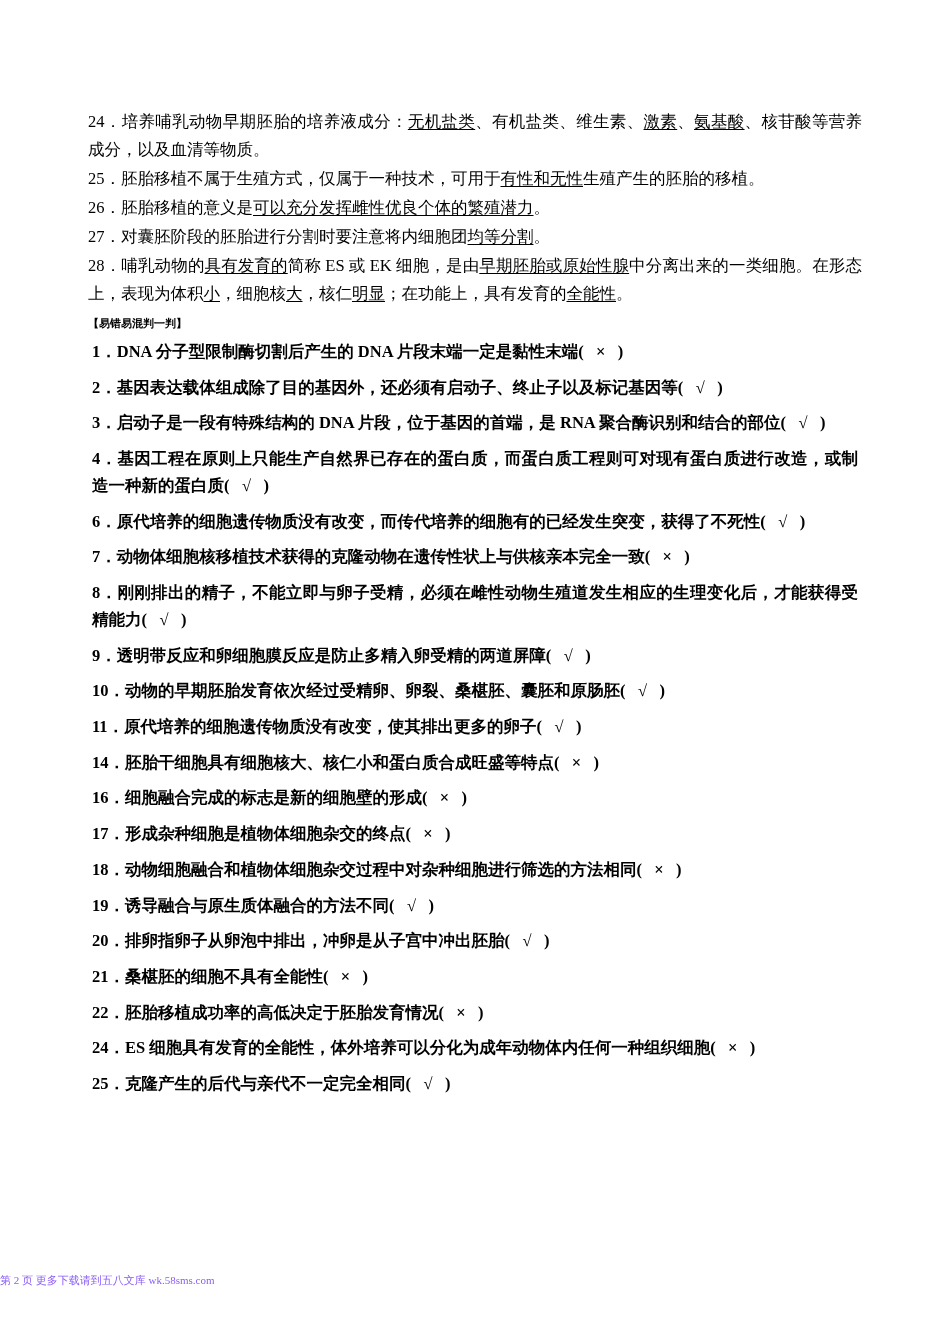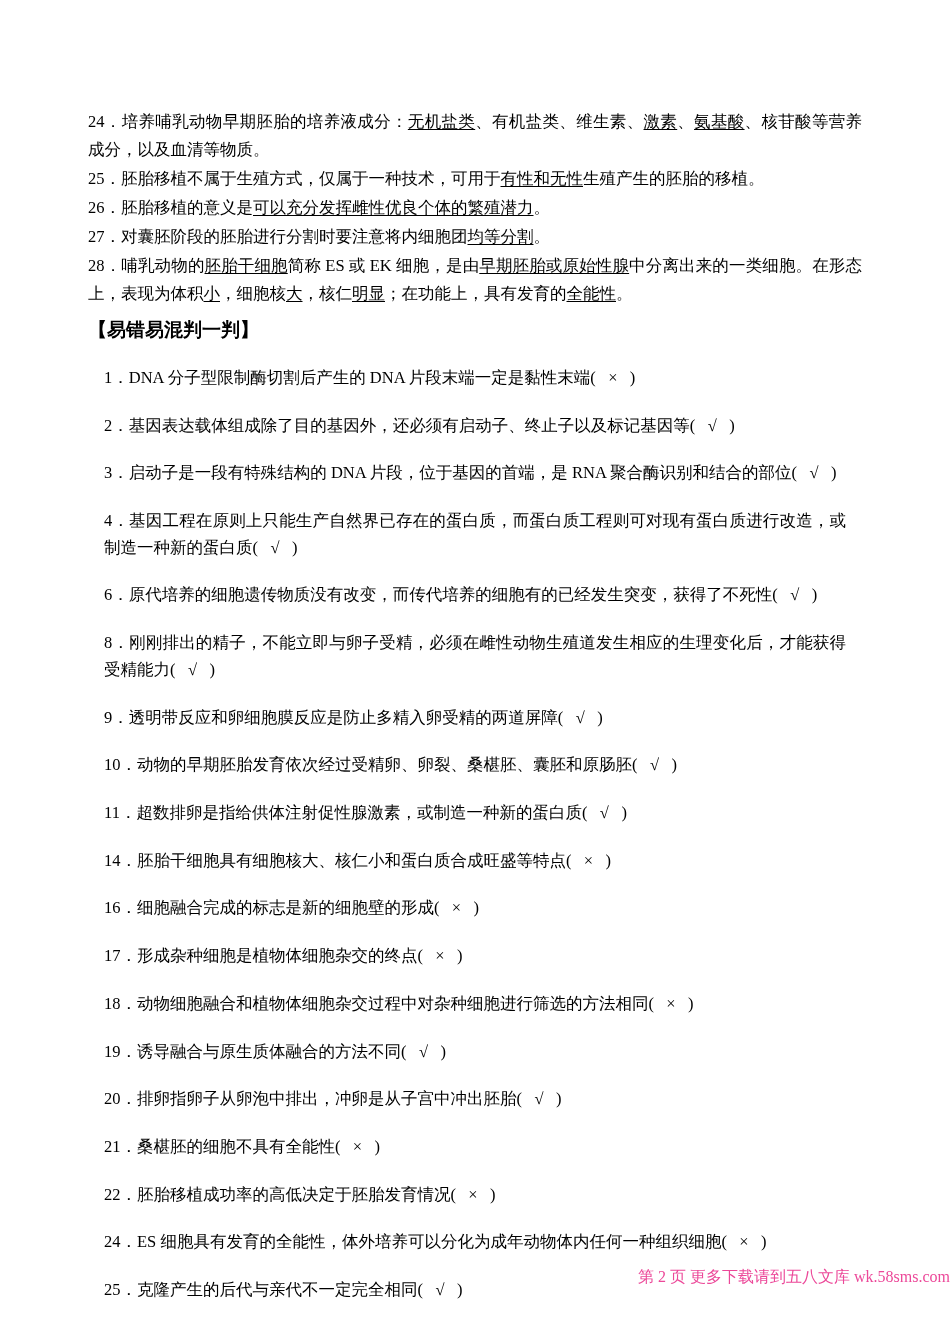--- a/index.html
+++ b/index.html
@@ -33,76 +33,78 @@
   .num {
     white-space: nowrap;
   }
   .u {
     text-decoration: underline;
     text-underline-offset: 2px;
   }
   .section-title {
     font-weight: bold;
     margin: 5px 0 2px 0;
-    font-size: 19px;
+    font-size: 11px;
   }
   .judge {
-    margin: 16px;
+    margin: 4px;
     padding: 2.5px 0;
     text-align: justify;
     text-justify: inter-ideograph;
     line-height: 1.62;
+    font-weight: bold;
   }
   .ans {
     display: inline;
     white-space: nowrap;
   }
   .ansmark {
     display: inline-block;
     min-width: 34px;
     text-align: center;
     font-family: "Liberation Serif", serif;
   }
   .footer {
     position: absolute;
     left: 0;
     right: 0;
     bottom: 56px;
-    text-align: right;
-    font-size: 16px;
+    text-align: left;
+    font-size: 11px;
     font-family: "Liberation Serif", "DejaVu Serif", serif;
-    color: #ec4899;
+    color: #8b5cf6;
   }
 </style>
 </head>
 <body>
 
 <div class="page">
   <div class="content">
 
     <div id="notes-list">
         <div class="para"><span class="num">24．</span><span>培养哺乳动物早期胚胎的培养液成分：</span><span class="u">无机盐类</span><span>、有机盐类、维生素、</span><span class="u">激素</span><span>、</span><span class="u">氨基酸</span><span>、核苷酸等营养成分，以及血清等物质。</span></div>
         <div class="para"><span class="num">25．</span><span>胚胎移植不属于生殖方式，仅属于一种技术，可用于</span><span class="u">有性和无性</span><span>生殖产生的胚胎的移植。</span></div>
         <div class="para"><span class="num">26．</span><span>胚胎移植的意义是</span><span class="u">可以充分发挥雌性优良个体的繁殖潜力</span><span>。</span></div>
         <div class="para"><span class="num">27．</span><span>对囊胚阶段的胚胎进行分割时要注意将内细胞团</span><span class="u">均等分割</span><span>。</span></div>
-        <div class="para"><span class="num">28．</span><span>哺乳动物的</span><span class="u">胚胎干细胞</span><span>简称 ES 或 EK 细胞，是由</span><span class="u">早期胚胎或原始性腺</span><span>中分离出来的一类细胞。在形态上，表现为体积</span><span class="u">小</span><span>，细胞核</span><span class="u">大</span><span>，核仁</span><span class="u">明显</span><span>；在功能上，具有发育的</span><span class="u">全能性</span><span>。</span></div>
+        <div class="para"><span class="num">28．</span><span>哺乳动物的</span><span class="u">具有发育的</span><span>简称 ES 或 EK 细胞，是由</span><span class="u">早期胚胎或原始性腺</span><span>中分离出来的一类细胞。在形态上，表现为体积</span><span class="u">小</span><span>，细胞核</span><span class="u">大</span><span>，核仁</span><span class="u">明显</span><span>；在功能上，具有发育的</span><span class="u">全能性</span><span>。</span></div>
       </div>
 
     <div class="section-title">【易错易混判一判】</div>
 
     <div id="judge-list">
         <div class="judge"><span class="num">1．</span><span>DNA 分子型限制酶切割后产生的 DNA 片段末端一定是黏性末端(</span><span class="ans"><span class="ansmark">×</span><span>)</span></span></div>
         <div class="judge"><span class="num">2．</span><span>基因表达载体组成除了目的基因外，还必须有启动子、终止子以及标记基因等(</span><span class="ans"><span class="ansmark">√</span><span>)</span></span></div>
         <div class="judge"><span class="num">3．</span><span>启动子是一段有特殊结构的 DNA 片段，位于基因的首端，是 RNA 聚合酶识别和结合的部位(</span><span class="ans"><span class="ansmark">√</span><span>)</span></span></div>
         <div class="judge"><span class="num">4．</span><span>基因工程在原则上只能生产自然界已存在的蛋白质，而蛋白质工程则可对现有蛋白质进行改造，或制造一种新的蛋白质(</span><span class="ans"><span class="ansmark">√</span><span>)</span></span></div>
         <div class="judge"><span class="num">6．</span><span>原代培养的细胞遗传物质没有改变，而传代培养的细胞有的已经发生突变，获得了不死性(</span><span class="ans"><span class="ansmark">√</span><span>)</span></span></div>
+        <div class="judge"><span class="num">7．</span><span>动物体细胞核移植技术获得的克隆动物在遗传性状上与供核亲本完全一致(</span><span class="ans"><span class="ansmark">×</span><span>)</span></span></div>
         <div class="judge"><span class="num">8．</span><span>刚刚排出的精子，不能立即与卵子受精，必须在雌性动物生殖道发生相应的生理变化后，才能获得受精能力(</span><span class="ans"><span class="ansmark">√</span><span>)</span></span></div>
         <div class="judge"><span class="num">9．</span><span>透明带反应和卵细胞膜反应是防止多精入卵受精的两道屏障(</span><span class="ans"><span class="ansmark">√</span><span>)</span></span></div>
         <div class="judge"><span class="num">10．</span><span>动物的早期胚胎发育依次经过受精卵、卵裂、桑椹胚、囊胚和原肠胚(</span><span class="ans"><span class="ansmark">√</span><span>)</span></span></div>
-        <div class="judge"><span class="num">11．</span><span>超数排卵是指给供体注射促性腺激素，或制造一种新的蛋白质(</span><span class="ans"><span class="ansmark">√</span><span>)</span></span></div>
+        <div class="judge"><span class="num">11．</span><span>原代培养的细胞遗传物质没有改变，使其排出更多的卵子(</span><span class="ans"><span class="ansmark">√</span><span>)</span></span></div>
         <div class="judge"><span class="num">14．</span><span>胚胎干细胞具有细胞核大、核仁小和蛋白质合成旺盛等特点(</span><span class="ans"><span class="ansmark">×</span><span>)</span></span></div>
         <div class="judge"><span class="num">16．</span><span>细胞融合完成的标志是新的细胞壁的形成(</span><span class="ans"><span class="ansmark">×</span><span>)</span></span></div>
         <div class="judge"><span class="num">17．</span><span>形成杂种细胞是植物体细胞杂交的终点(</span><span class="ans"><span class="ansmark">×</span><span>)</span></span></div>
         <div class="judge"><span class="num">18．</span><span>动物细胞融合和植物体细胞杂交过程中对杂种细胞进行筛选的方法相同(</span><span class="ans"><span class="ansmark">×</span><span>)</span></span></div>
         <div class="judge"><span class="num">19．</span><span>诱导融合与原生质体融合的方法不同(</span><span class="ans"><span class="ansmark">√</span><span>)</span></span></div>
         <div class="judge"><span class="num">20．</span><span>排卵指卵子从卵泡中排出，冲卵是从子宫中冲出胚胎(</span><span class="ans"><span class="ansmark">√</span><span>)</span></span></div>
         <div class="judge"><span class="num">21．</span><span>桑椹胚的细胞不具有全能性(</span><span class="ans"><span class="ansmark">×</span><span>)</span></span></div>
         <div class="judge"><span class="num">22．</span><span>胚胎移植成功率的高低决定于胚胎发育情况(</span><span class="ans"><span class="ansmark">×</span><span>)</span></span></div>
         <div class="judge"><span class="num">24．</span><span>ES 细胞具有发育的全能性，体外培养可以分化为成年动物体内任何一种组织细胞(</span><span class="ans"><span class="ansmark">×</span><span>)</span></span></div>
         <div class="judge"><span class="num">25．</span><span>克隆产生的后代与亲代不一定完全相同(</span><span class="ans"><span class="ansmark">√</span><span>)</span></span></div>

